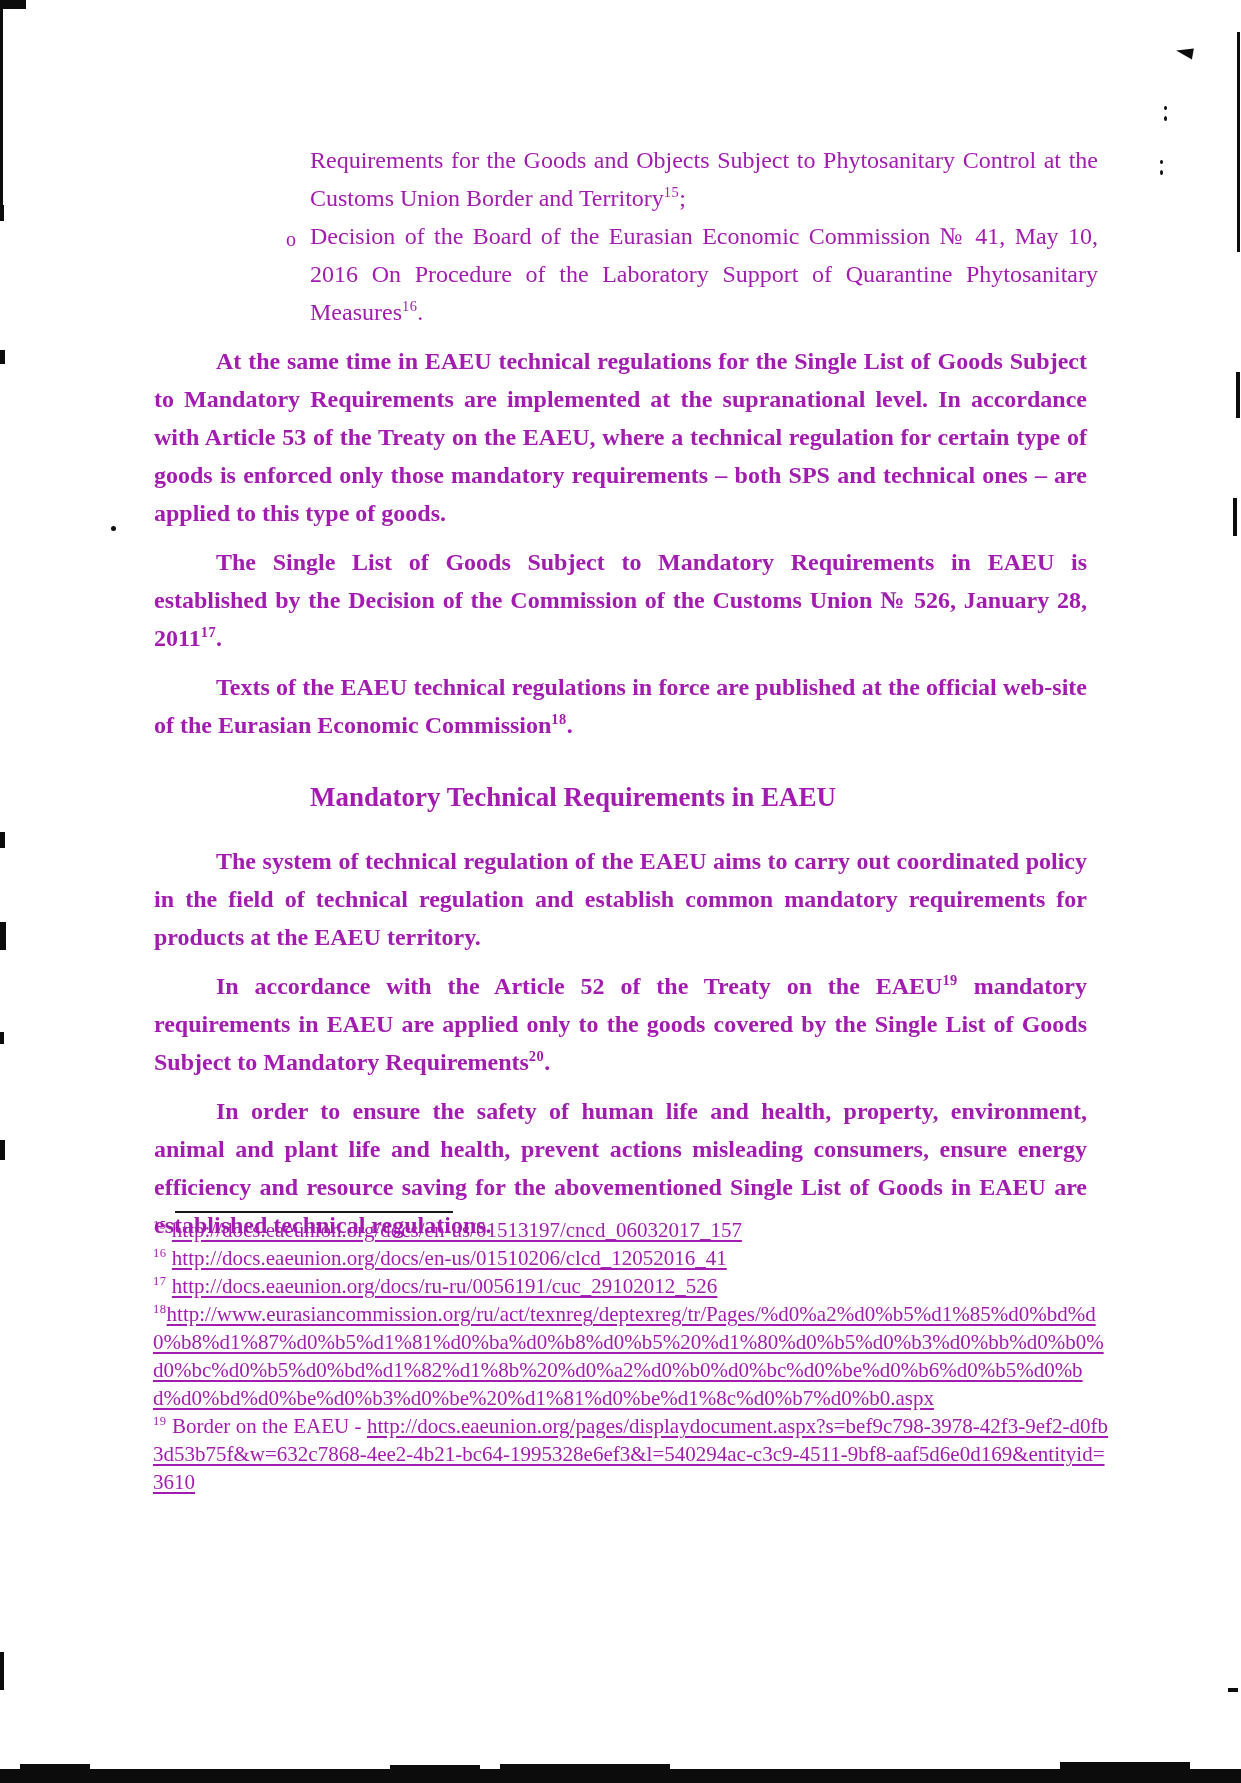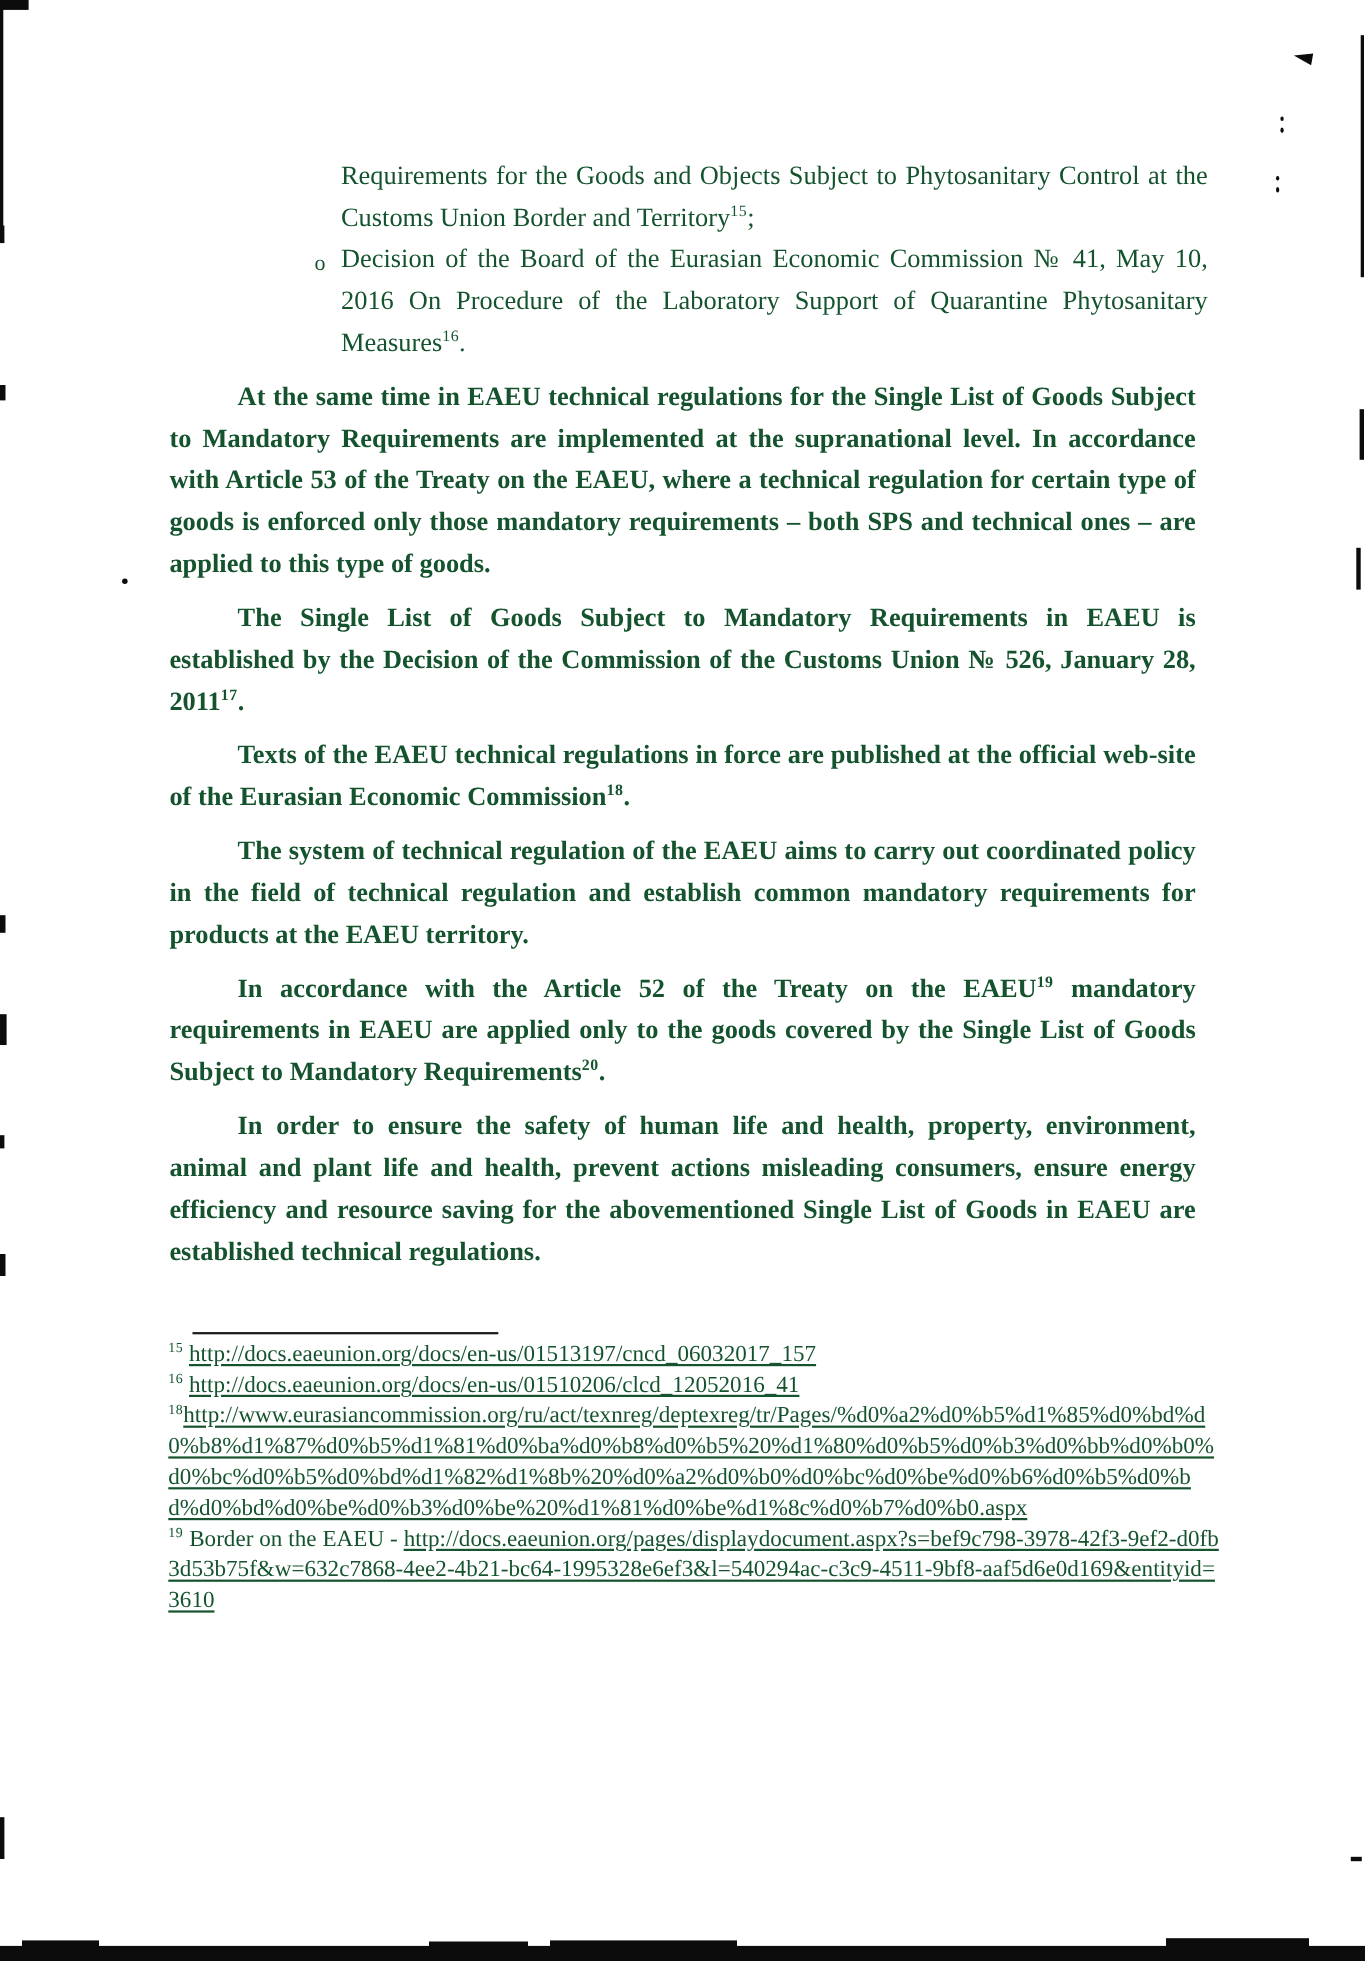--- a/index.html
+++ b/index.html
@@ -1,18 +1,18 @@
 <!DOCTYPE html>
 <html><head>
 <meta charset="utf-8">
 <style>
   html,body{margin:0;padding:0;background:#e8e8e8;}
   .page{
     position:relative;width:1241px;height:1783px;background:#ffffff;
-    font-family:"Liberation Serif","DejaVu Serif",serif;color:#14532d;overflow:hidden;
+    font-family:"Liberation Serif","DejaVu Serif",serif;color:#a21caf;overflow:hidden;
   }
   .body-text{
     position:absolute;left:143px;top:141px;width:955px;
     font-size:24px;line-height:38px;text-align:justify;
   }
   .list-item{position:relative;padding-left:167px;}
   .list-marker{
     position:absolute;left:143px;top:3px;font-size:20px;line-height:38px;
   }
   .para{margin:11px;text-indent:62px;font-weight:bold;}
@@ -70,30 +70,32 @@
   <div class="body-text">
     <div id="bullet-list">
         <div class="list-item"><span>Requirements for the Goods and Objects Subject to Phytosanitary Control at the Customs Union Border and Territory</span><sup>15</sup><span>;</span></div>
         <div class="list-item"><span class="list-marker">o</span><span>Decision of the Board of the Eurasian Economic Commission № 41, May 10, 2016 On Procedure of the Laboratory Support of Quarantine Phytosanitary Measures</span><sup>16</sup><span>.</span></div>
       </div>
     <div id="paras-top">
         <p class="para"><span>At the same time in EAEU technical regulations for the Single List of Goods Subject to Mandatory Requirements are implemented at the supranational level. In accordance with Article 53 of the Treaty on the EAEU, where a technical regulation for certain type of goods is enforced only those mandatory requirements – both SPS and technical ones – are applied to this type of goods.</span></p>
         <p class="para"><span>The Single List of Goods Subject to Mandatory Requirements in EAEU is established by the Decision of the Commission of the Customs Union № 526, January 28, 2011</span><sup>17</sup><span>.</span></p>
         <p class="para"><span>Texts of the EAEU technical regulations in force are published at the official web-site of the Eurasian Economic Commission</span><sup>18</sup><span>.</span></p>
       </div>
+    <h1 class="heading">Mandatory Technical Requirements in EAEU</h1>
     <div id="paras-bottom">
         <p class="para"><span>The system of technical regulation of the EAEU aims to carry out coordinated policy in the field of technical regulation and establish common mandatory requirements for products at the EAEU territory.</span></p>
         <p class="para"><span>In accordance with the Article 52 of the Treaty on the EAEU</span><sup>19</sup><span> mandatory requirements in EAEU are applied only to the goods covered by the Single List of Goods Subject to Mandatory Requirements</span><sup>20</sup><span>.</span></p>
         <p class="para"><span>In order to ensure the safety of human life and health, property, environment, animal and plant life and health, prevent actions misleading consumers, ensure energy efficiency and resource saving for the abovementioned Single List of Goods in EAEU are established technical regulations.</span></p>
       </div>
   </div>
 
   <div class="footnotes">
     <div class="fn-sep"></div>
     <div id="footnote-list">
         <div class="fn-item"><sup>15</sup><span> </span><span class="url">http://docs.eaeunion.org/docs/en-us/01513197/cncd_06032017_157</span></div>
         <div class="fn-item"><sup>16</sup><span> </span><span class="url">http://docs.eaeunion.org/docs/en-us/01510206/clcd_12052016_41</span></div>
+        <div class="fn-item"><sup>17</sup><span> </span><span class="url">http://docs.eaeunion.org/docs/ru-ru/0056191/cuc_29102012_526</span></div>
         <div class="fn-item"><sup>18</sup><span class="url">http://www.eurasiancommission.org/ru/act/texnreg/deptexreg/tr/Pages/%d0%a2%d0%b5%d1%85%d0%bd%d0%b8%d1%87%d0%b5%d1%81%d0%ba%d0%b8%d0%b5%20%d1%80%d0%b5%d0%b3%d0%bb%d0%b0%d0%bc%d0%b5%d0%bd%d1%82%d1%8b%20%d0%a2%d0%b0%d0%bc%d0%be%d0%b6%d0%b5%d0%bd%d0%bd%d0%be%d0%b3%d0%be%20%d1%81%d0%be%d1%8c%d0%b7%d0%b0.aspx</span></div>
         <div class="fn-item"><sup>19</sup><span> Border on the EAEU - </span><span class="url">http://docs.eaeunion.org/pages/displaydocument.aspx?s=bef9c798-3978-42f3-9ef2-d0fb3d53b75f&amp;w=632c7868-4ee2-4b21-bc64-1995328e6ef3&amp;l=540294ac-c3c9-4511-9bf8-aaf5d6e0d169&amp;entityid=3610</span></div>
       </div>
   </div>
 
 </div>
 
 </body></html>

